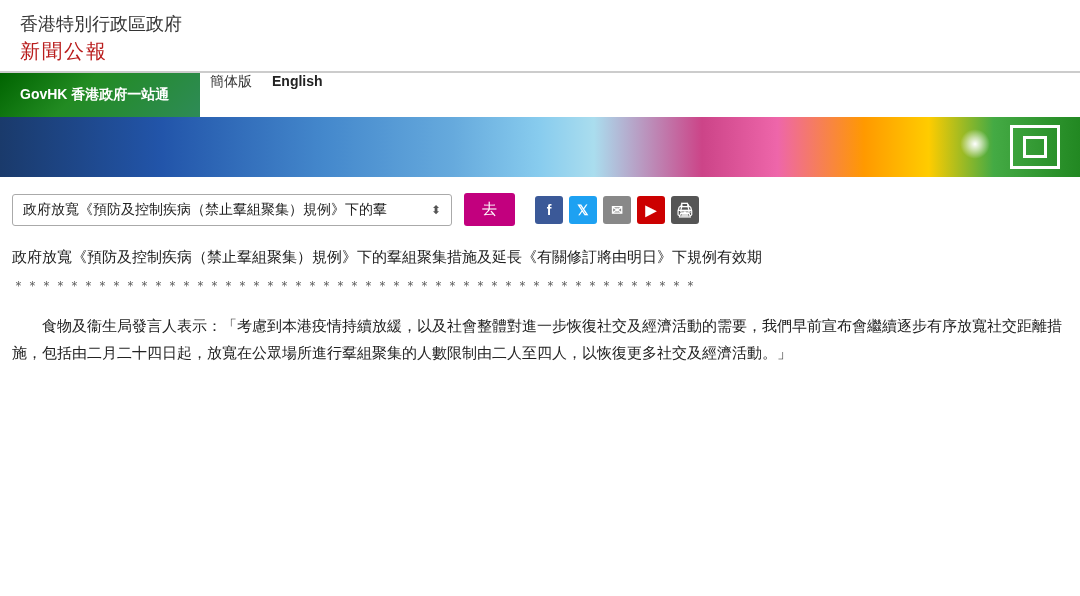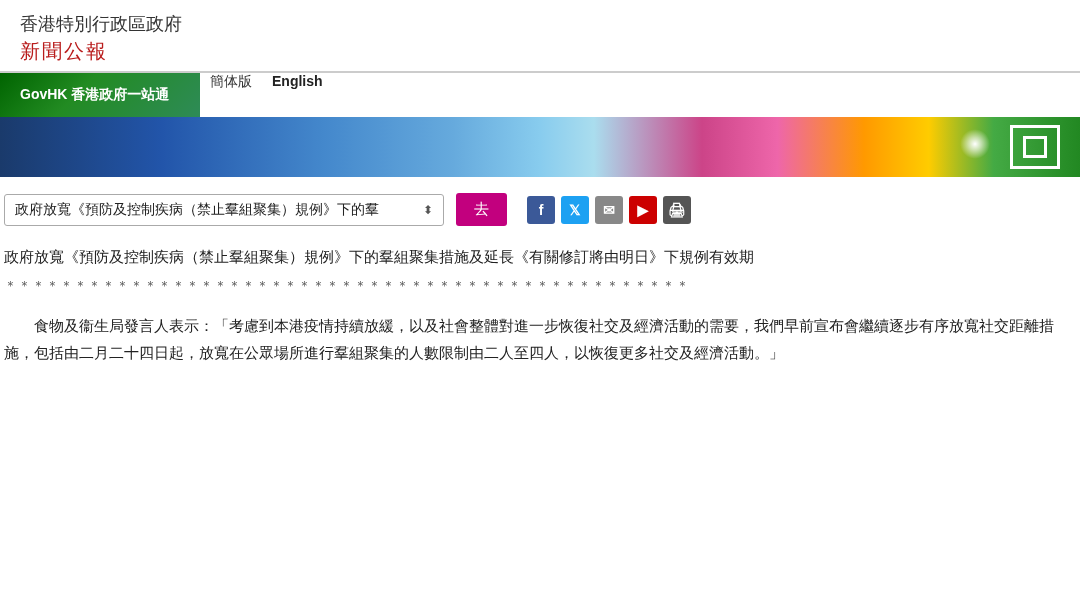--- a/index.html
+++ b/index.html
@@ -108,21 +108,21 @@
       right: 90px;
       top: 12px;
       width: 30px;
       height: 30px;
       background: radial-gradient(circle, #fff 0%, rgba(255,255,255,0.6) 30%, transparent 70%);
       border-radius: 50%;
     }
 
     
     .content {
-      padding: 16px 4px;
+      padding: 16px 12px;
     }
 
     
     .dropdown-bar {
       display: flex;
       align-items: center;
       gap: 12px;
       margin-bottom: 18px;
     }
     .dropdown-select {

